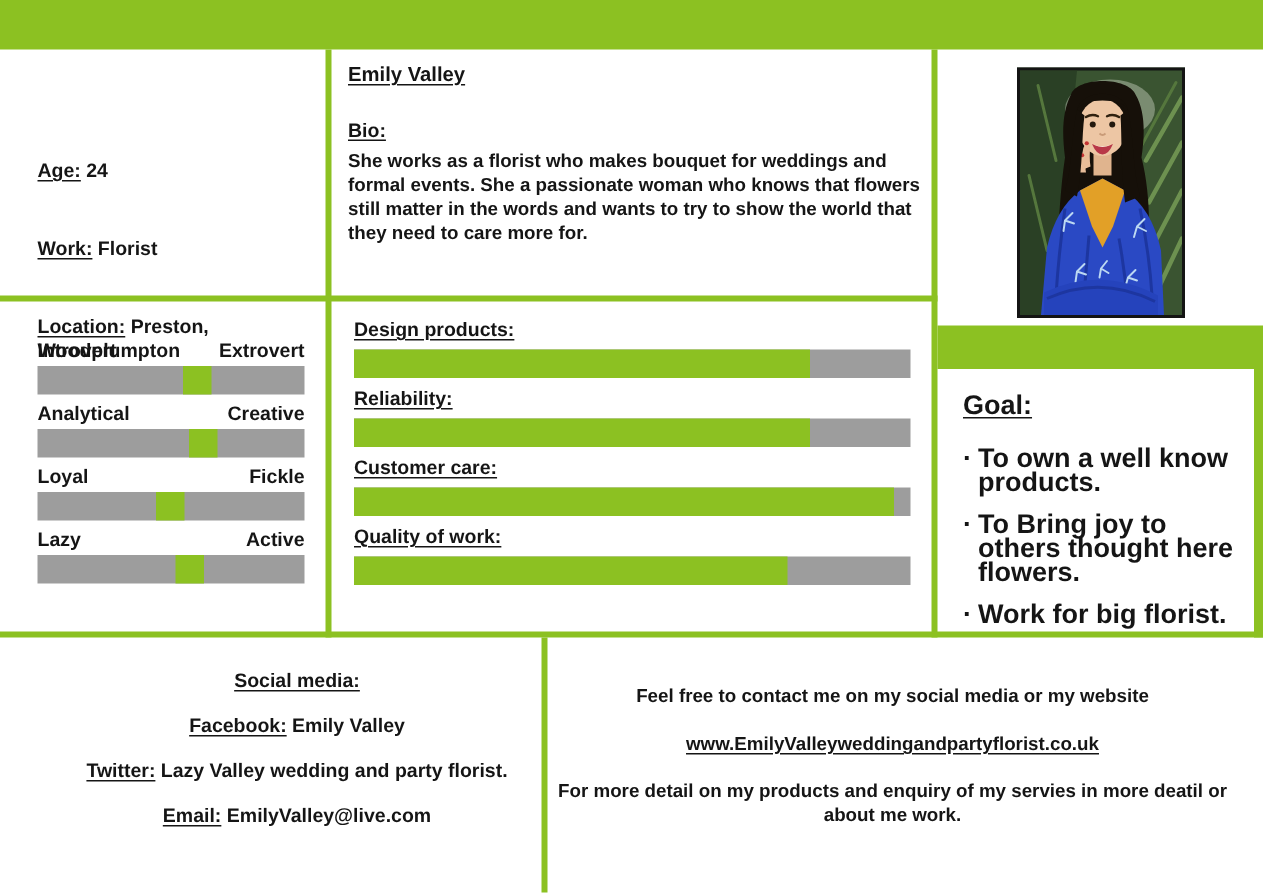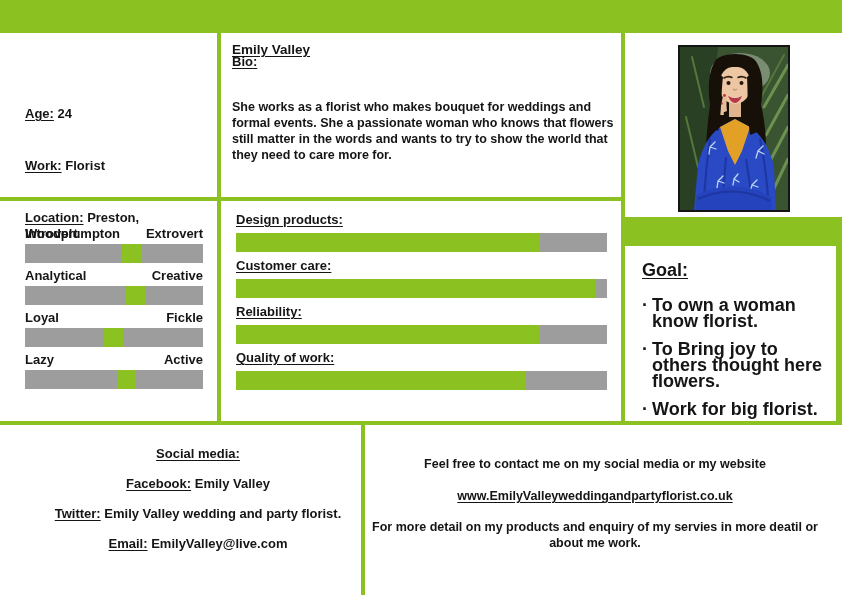--- a/index.html
+++ b/index.html
@@ -24,21 +24,21 @@
   .strip-right{left:836px;top:246px;width:6px;height:179px;}
   .hline-bottom{left:0;top:421px;width:842px;height:4px;}
   .vline-bottom{left:361px;top:425px;width:4px;height:170px;}
 
   
   .info-box{left:25px;top:70px;width:172px;font-size:13px;line-height:16px;}
   .info-box p{margin-bottom:14px;margin-top:36px;}
 
   
   .bio-name{left:232px;top:42px;font-size:13.5px;}
-  .bio-label{left:232px;top:54px;font-size:13px;}
+  .bio-label{left:232px;top:79px;font-size:13px;}
   .bio-text{left:232px;top:99px;width:392px;font-size:12.5px;line-height:16px;}
 
   
   .photo-frame{left:678px;top:45px;width:112px;height:167px;border:2px solid #141414;box-sizing:border-box;overflow:hidden;background:#35512f;}
   .photo-frame svg{display:block;}
 
   
   .sliders{left:25px;top:226px;width:178px;}
   .slider-group{margin-bottom:5px;}
   .slider-labels{display:flex;justify-content:space-between;font-size:13px;line-height:15px;height:15px;}
@@ -193,59 +193,59 @@
 </div>
 
 <div class="abs skills">
   <div class="skill-group">
     <div class="skill-label u">Design products:</div>
     <div class="skill-bar">
       <div class="skill-fill" style="width: 82%;"></div>
     </div>
   </div>
   <div class="skill-group">
+    <div class="skill-label u">Reliability:</div>
+    <div class="skill-bar">
+      <div class="skill-fill" style="width: 82%;"></div>
+    </div>
+  </div>
+  <div class="skill-group">
     <div class="skill-label u">Customer care:</div>
     <div class="skill-bar">
       <div class="skill-fill" style="width: 97%;"></div>
-    </div>
-  </div>
-  <div class="skill-group">
-    <div class="skill-label u">Reliability:</div>
-    <div class="skill-bar">
-      <div class="skill-fill" style="width: 82%;"></div>
     </div>
   </div>
   <div class="skill-group">
     <div class="skill-label u">Quality of work:</div>
     <div class="skill-bar">
       <div class="skill-fill" style="width: 78%;"></div>
     </div>
   </div>
 </div>
 
 <div class="abs goals">
   <span class="u goal-title">Goal:</span>
   <div class="goal-item">
     <span class="goal-bullet">·</span>
-    <span>To own a woman know florist.</span>
+    <span>To own a well know products.</span>
   </div>
   <div class="goal-item">
     <span class="goal-bullet">·</span>
     <span>To Bring joy to others thought here flowers.</span>
   </div>
   <div class="goal-item">
     <span class="goal-bullet">·</span>
     <span>Work for big florist.</span>
   </div>
 </div>
 
 <div class="abs social">
   <p><span class="u">Social media:</span></p>
   <p><span class="u">Facebook:</span> <span>Emily Valley</span></p>
-  <p><span class="u">Twitter:</span> <span>Emily Valley wedding and party florist.</span></p>
+  <p><span class="u">Twitter:</span> <span>Lazy Valley wedding and party florist.</span></p>
   <p><span class="u">Email:</span> <span>EmilyValley@live.com</span></p>
 </div>
 
 <div class="abs contact">
   <p class="c1">Feel free to contact me on my social media or  my website</p>
   <p class="c2"><span class="u">www.EmilyValleyweddingandpartyflorist.co.uk</span></p>
   <p>For more detail on my products and enquiry of my servies in more deatil or about me work.</p>
 </div>
 
 </body></html>

